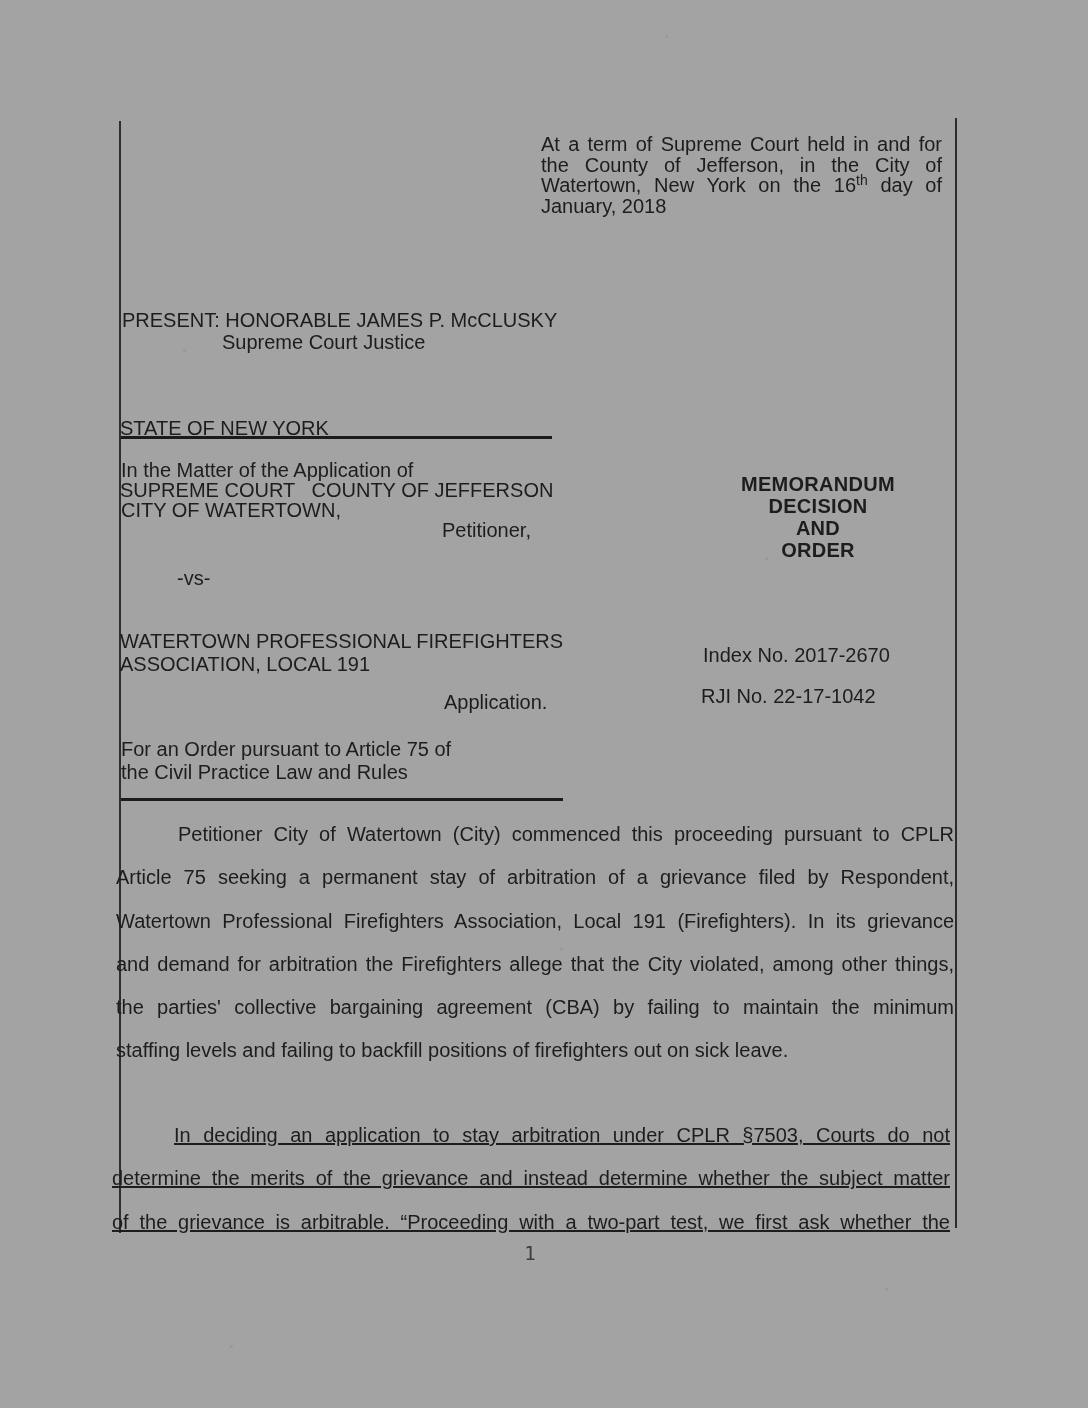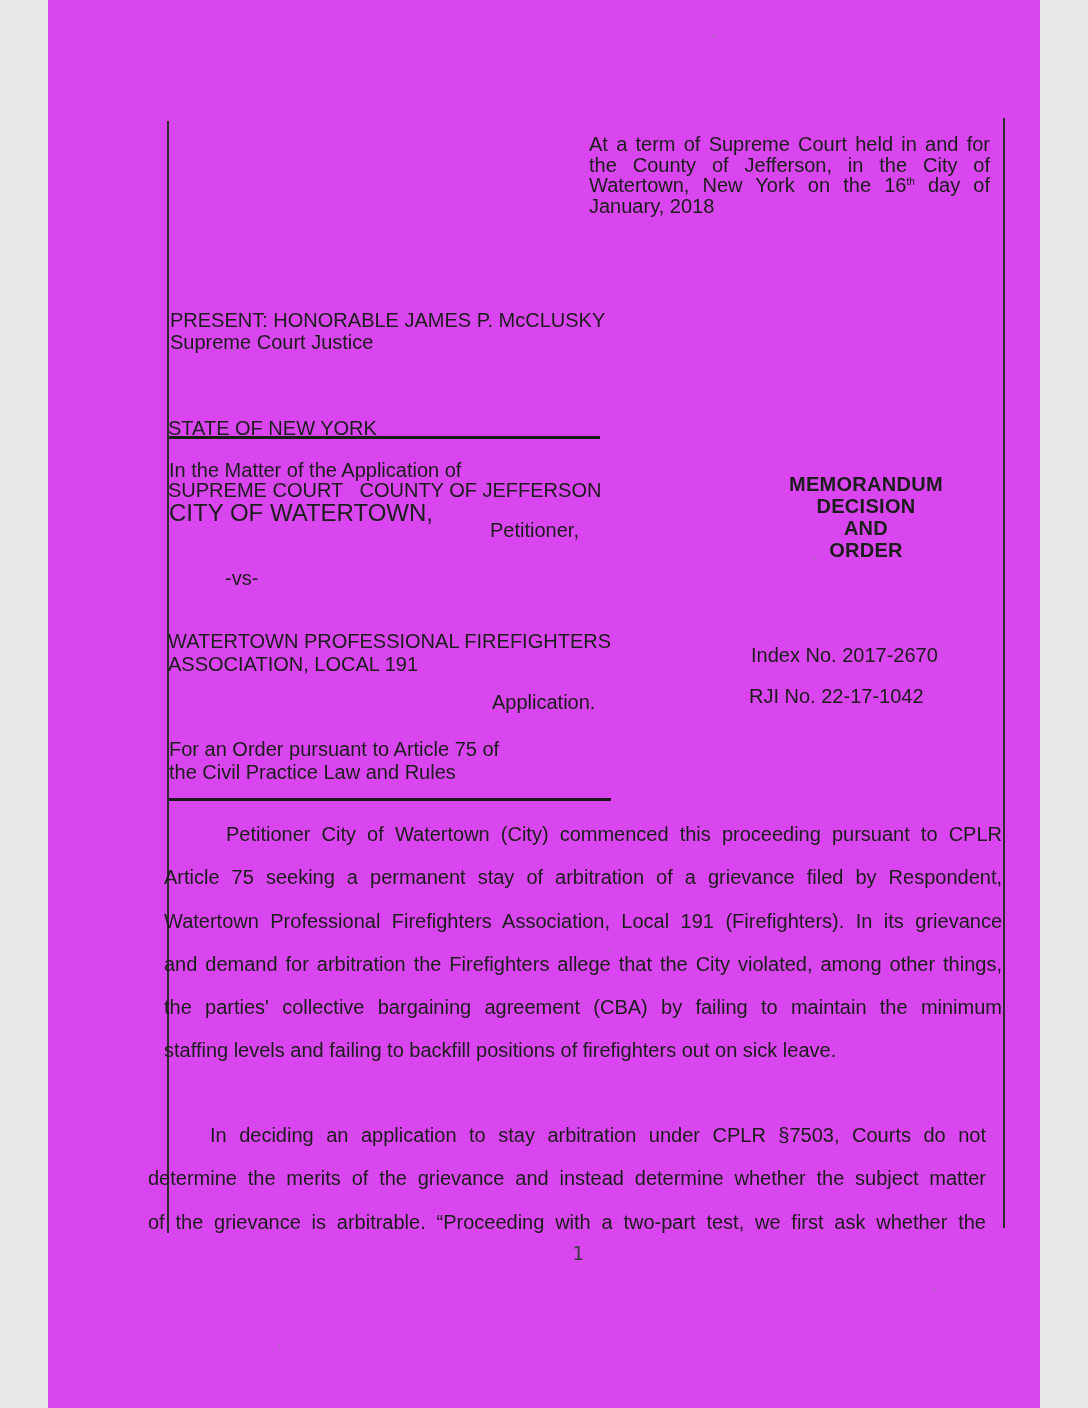--- a/index.html
+++ b/index.html
@@ -2,24 +2,24 @@
 <html><head>
 <meta charset="utf-8">
 <style>
   html, body {
     margin: 0;
     padding: 0;
     background: #e8e8e8;
   }
   .page {
     position: relative;
-    width: 992px;
+    width: 1088px;
     height: 1408px;
     margin: 0 auto;
-    background: #d946ef;
+    background: #a3a3a3;
     overflow: hidden;
     font-family: "Liberation Sans", "DejaVu Sans", sans-serif;
     color: #1d1d1d;
     -webkit-font-smoothing: antialiased;
   }
   .abs { position: absolute; }
 
   
   .vline { position: absolute; width: 2px; background: #2d2d2d; }
   .vline-left  { left: 119px; top: 121px; height: 1112px; }
@@ -30,30 +30,30 @@
   .hrule-1 { left: 121px; top: 436px; width: 431px; }
   .hrule-2 { left: 121px; top: 798px; width: 442px; }
 
   
   .term-block {
     left: 541px; top: 134px; width: 401px;
     font-size: 20px; line-height: 20.5px;
   }
   .jl { text-align: justify; text-align-last: justify; }
   .term-block sup {
-    font-size: 10px; line-height: 0; vertical-align: 7px;
+    font-size: 14px; line-height: 0; vertical-align: 7px;
   }
 
   .present-block { left: 122px; top: 309px; font-size: 20px; line-height: 22px; }
-  .present-line2 { }
+  .present-line2 { padding-left: 100px; }
 
   .court-block { left: 120px; top: 377px; font-size: 20px; line-height: 20.5px; white-space: pre; }
 
   .matter-line       { left: 121px; top: 459px; font-size: 20px; }
-  .petitioner-name   { left: 121px; top: 499px; font-size: 24px; }
+  .petitioner-name   { left: 121px; top: 499px; font-size: 20px; }
   .petitioner-label  { left: 442px; top: 519px; font-size: 20px; }
   .vs-line           { left: 177px; top: 567px; font-size: 20px; }
 
   .memo-title {
     left: 698px; top: 473px; width: 240px;
     text-align: center; font-weight: bold;
     font-size: 20px; line-height: 22px;
     letter-spacing: 0.3px;
   }
   .memo-title .u {
@@ -63,21 +63,21 @@
 
   .resp-name  { left: 120px; top: 630px; font-size: 20px; line-height: 23px; }
   .index-no   { left: 703px; top: 644px; font-size: 20px; }
   .respondent-label { left: 444px; top: 691px; font-size: 20px; }
   .rji-no     { left: 701px; top: 685px; font-size: 20px; text-align: center; }
   .relief-block { left: 121px; top: 738px; font-size: 20px; line-height: 23px; }
 
   
   .body-para { width: 838px; font-size: 20px; line-height: 43.3px; }
   .para-1 { left: 116px; top: 813px; }
-  .para-2 { left: 100px; top: 1114px; }
+  .para-2 { left: 112px; top: 1114px; text-decoration: underline; }
   .indent { text-indent: 62px; }
 
   .page-num {
     left: 480px; top: 1242px; width: 100px;
     text-align: center; font-size: 19px; color: #3d3d3d;
     font-family: "DejaVu Sans Mono", "Liberation Mono", monospace;
   }
 
   
   .speck {

